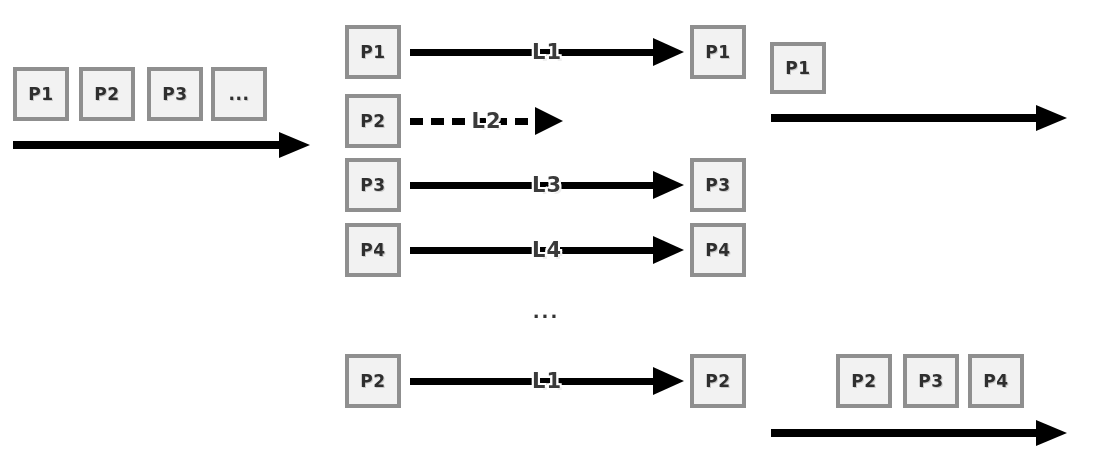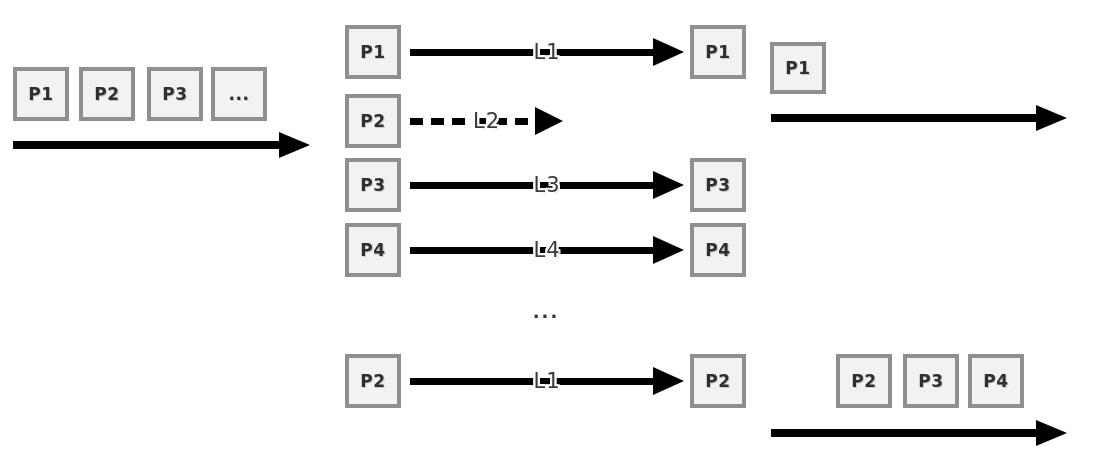--- a/index.html
+++ b/index.html
@@ -34,21 +34,21 @@
   .arrow.big .line{top:-4px;height:8px;right:30px;}
   .arrow.big .head{top:-13px;border-top-width:13px;border-bottom-width:13px;}
   .arrow.dashed .line{
     background:repeating-linear-gradient(90deg,#000 0 13px,transparent 13px 21px);
     right:27px;
   }
   .arrow.dashed .head{border-left-width:28px;}
   .link-label{
     position:absolute;left:50%;top:0;
     transform:translate(-50%,-50%);
-    font-weight:normal;font-size:21px;color:#3a3a3a;
+    font-weight:bold;font-size:21px;color:#3a3a3a;
     line-height:1;letter-spacing:1px;
     text-shadow:
       -2px -2px 0 #fff, 2px -2px 0 #fff,
       -2px  2px 0 #fff, 2px  2px 0 #efefef,
        0   -2px 0 #fff, 0    2px 0 #fff,
       -2px  0   0 #fff, 2px  0   0 #fff;
   }
   .dots{
     position:absolute;
     transform:translate(-50%,-50%);

